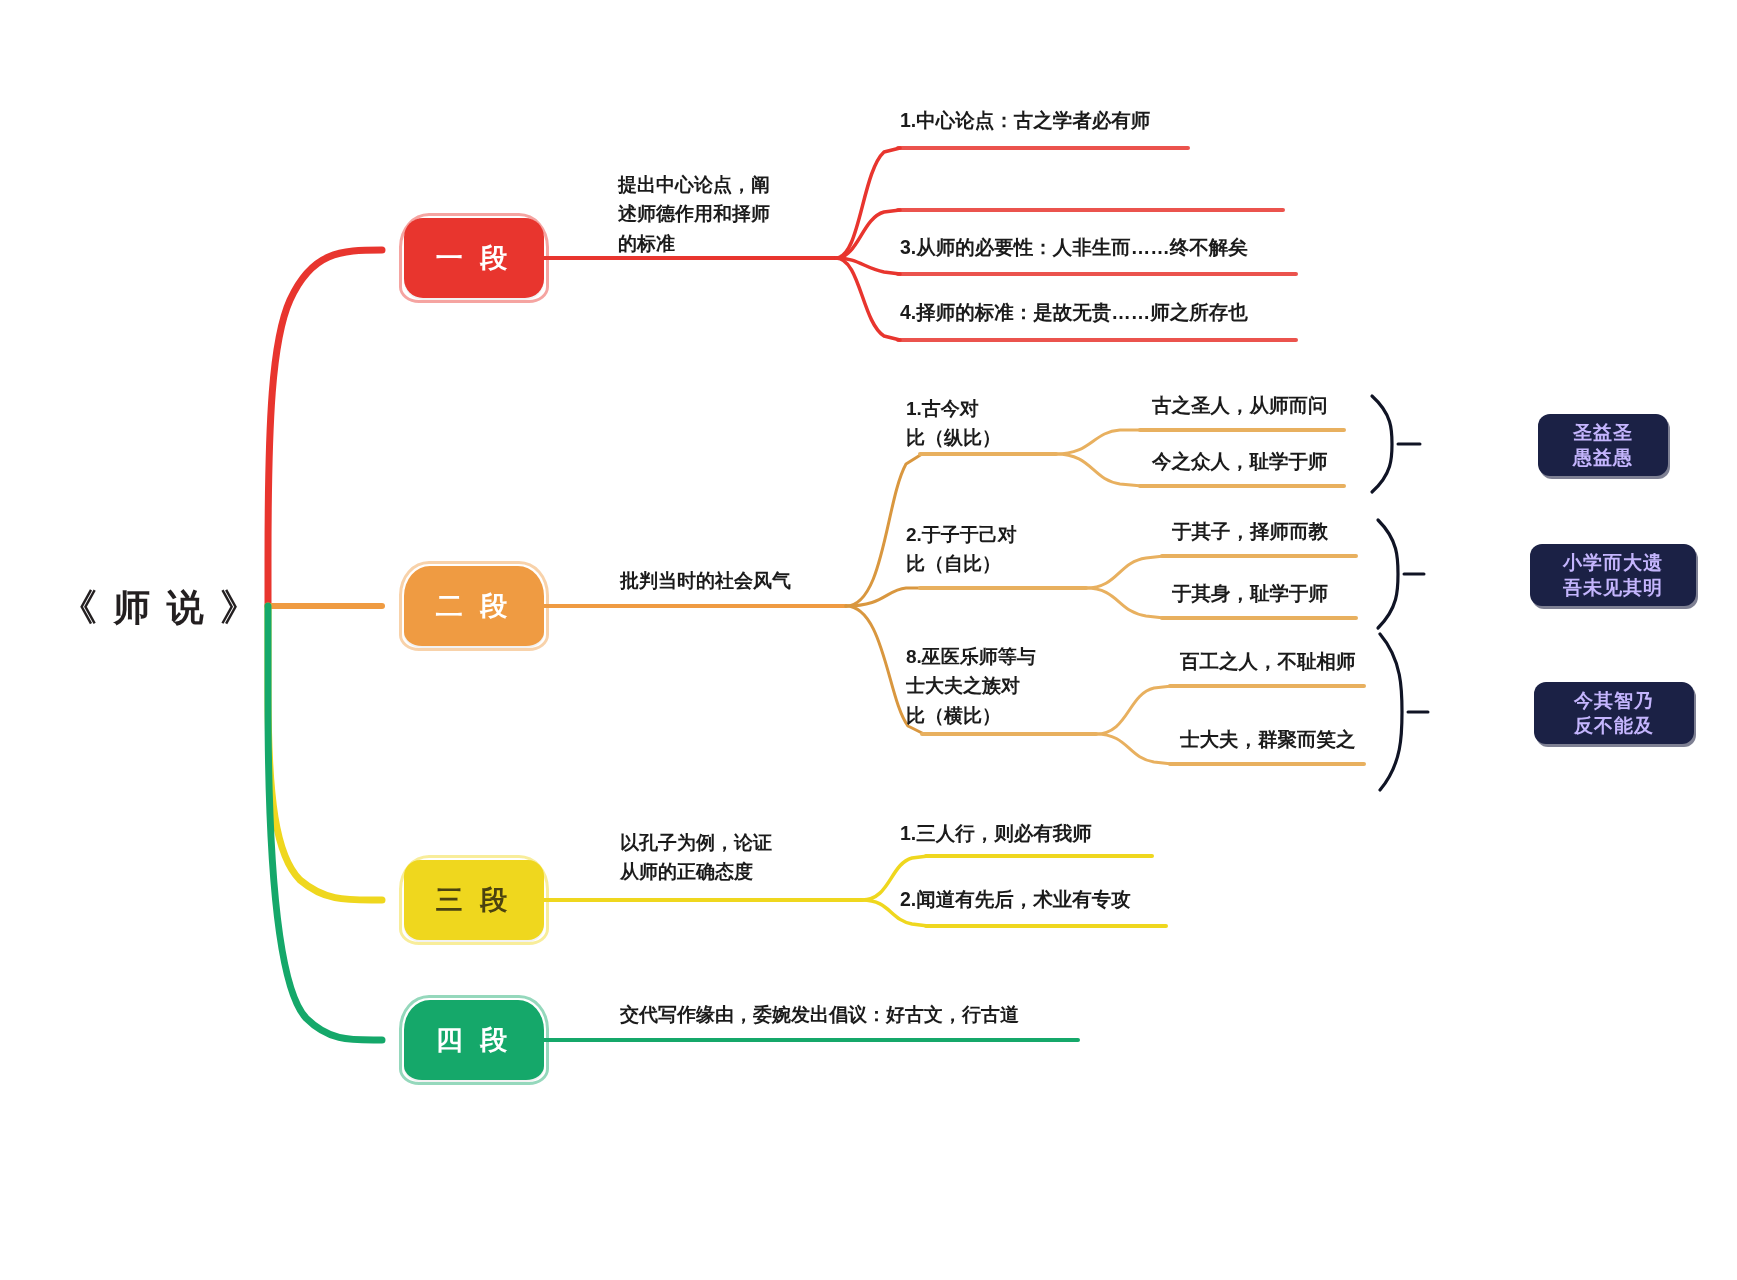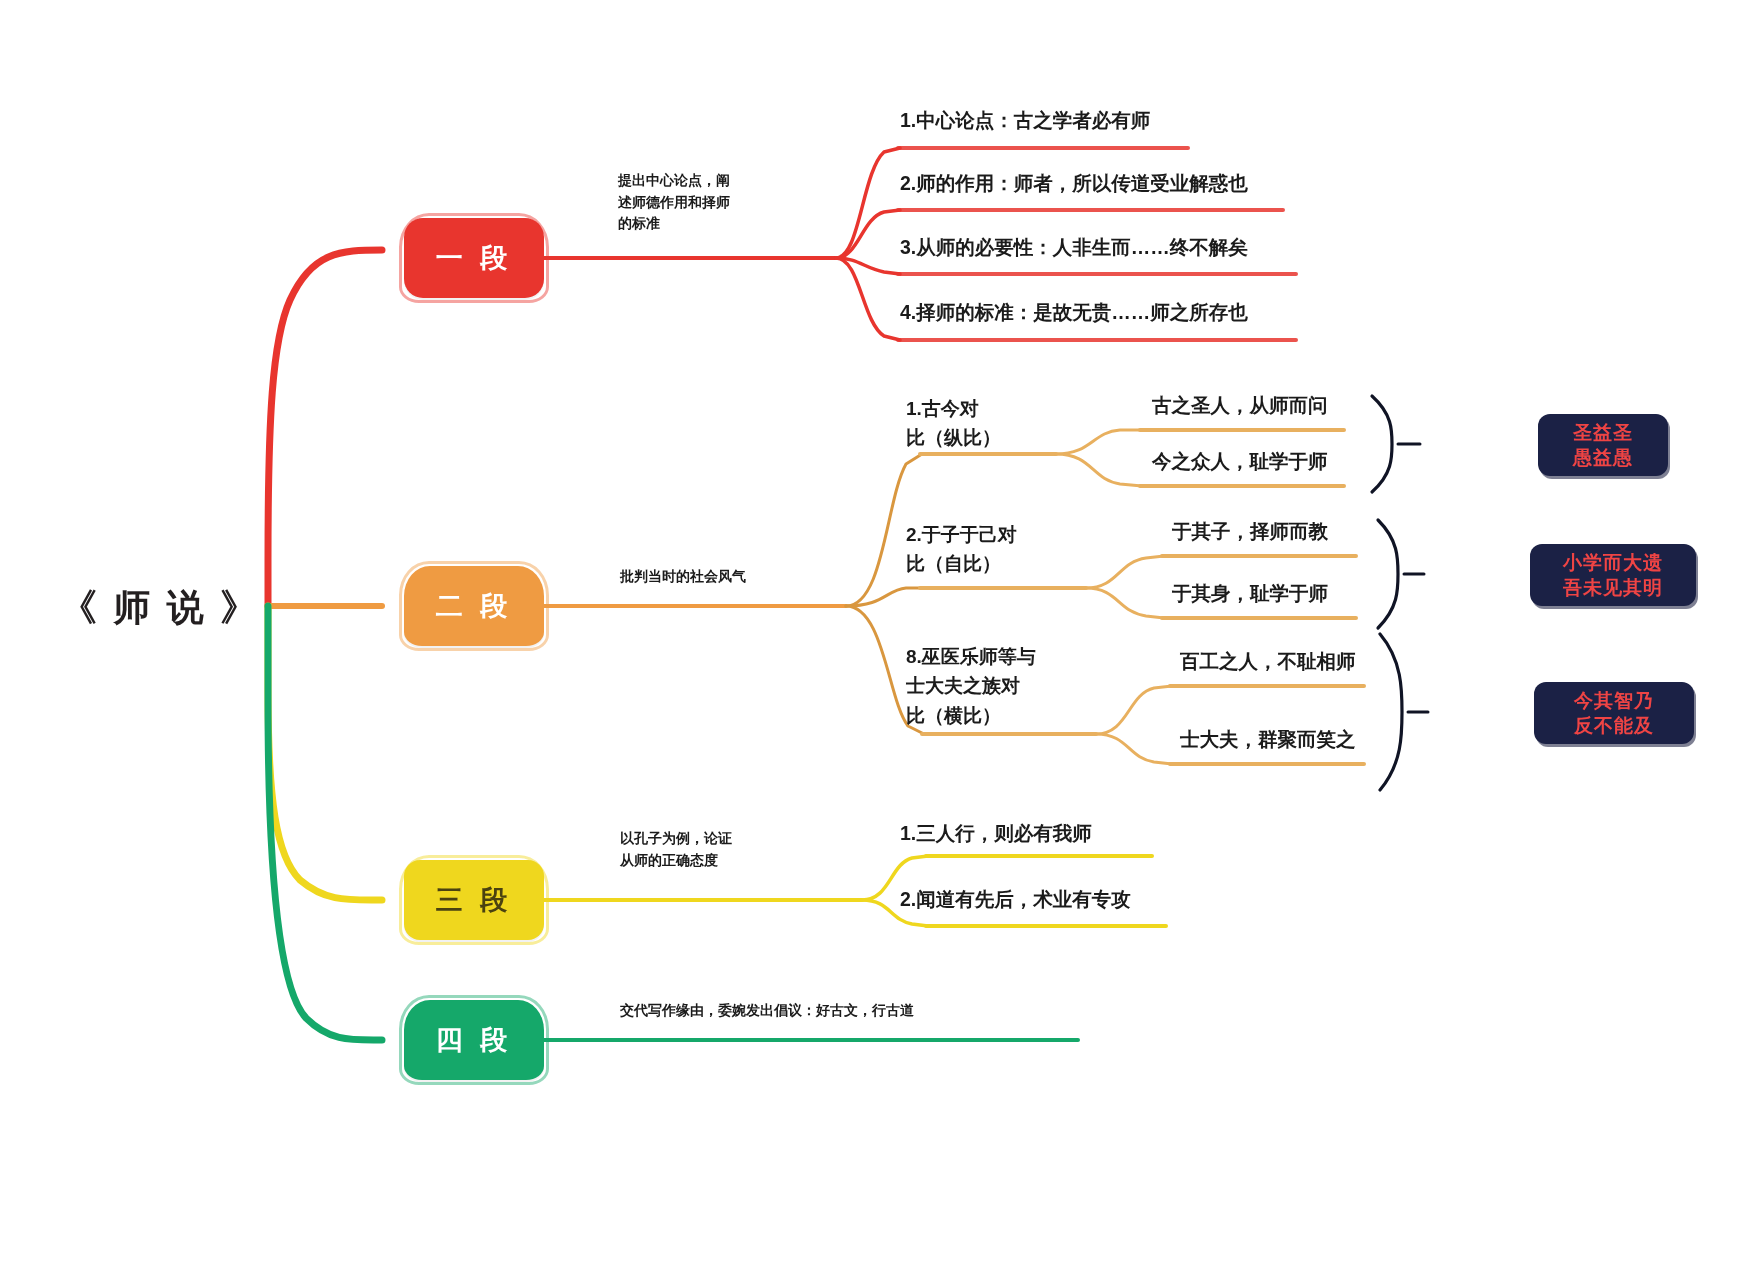--- a/index.html
+++ b/index.html
@@ -46,29 +46,29 @@
   .seg3 .lbl{color:#4a4210;}
   .seg4{background:#15a86a;color:#15a86a;}
   .seg4 .lbl{color:#fff;}
   .seg .lbl{position:relative;z-index:2;}
 
   
   .txt{
     position:absolute;color:#1b1b1b;
     font-weight:700;line-height:1.55;white-space:pre-line;
   }
-  .t-mid{font-size:14px;}
+  .t-mid{font-size:19px;}
   .t-leaf{font-size:19.5px;}
   .t-sub{font-size:19px;}
 
   
   .navy{
     position:absolute;
     background:#1b2145;
-    color:#ef4444;
+    color:#c4b5fd;
     border-radius:12px;
     font-size:19px;font-weight:700;
     line-height:1.32;
     text-align:center;
     display:flex;align-items:center;justify-content:center;
     padding:17px 12px;
     box-sizing:border-box;
     letter-spacing:1px;
     white-space:pre-line;
     box-shadow:2px 3px 0 rgba(20,24,58,.55);
@@ -147,21 +147,20 @@
 
   <div class="node root-title">《 师 说 》</div>
 
   <div class="node seg seg1" style="left:404px;top:218px;border-radius:19px;">
     <span class="lbl">一 段</span>
   </div>
   <div class="txt t-mid" style="left:618px;top:170px;width:210px;">提出中心论点，阐
 述师德作用和择师
 的标准</div>
   <div class="txt t-leaf" style="left:900px;top:105px;">1.中心论点：古之学者必有师</div>
-  <div class="txt t-leaf" style="left:900px;top:168px;">2.师的作用：师者，所以传道受业解惑也</div>
   <div class="txt t-leaf" style="left:900px;top:232px;">3.从师的必要性：人非生而……终不解矣</div>
   <div class="txt t-leaf" style="left:900px;top:297px;">4.择师的标准：是故无贵……师之所存也</div>
 
   <div class="node seg seg2" style="left:404px;top:566px;">
     <span class="lbl">二 段</span>
   </div>
   <div class="txt t-mid" style="left:620px;top:566px;width:240px;">批判当时的社会风气</div>
 
   <div class="txt t-sub" style="left:906px;top:394px;width:170px;">1.古今对
 比（纵比）</div>

